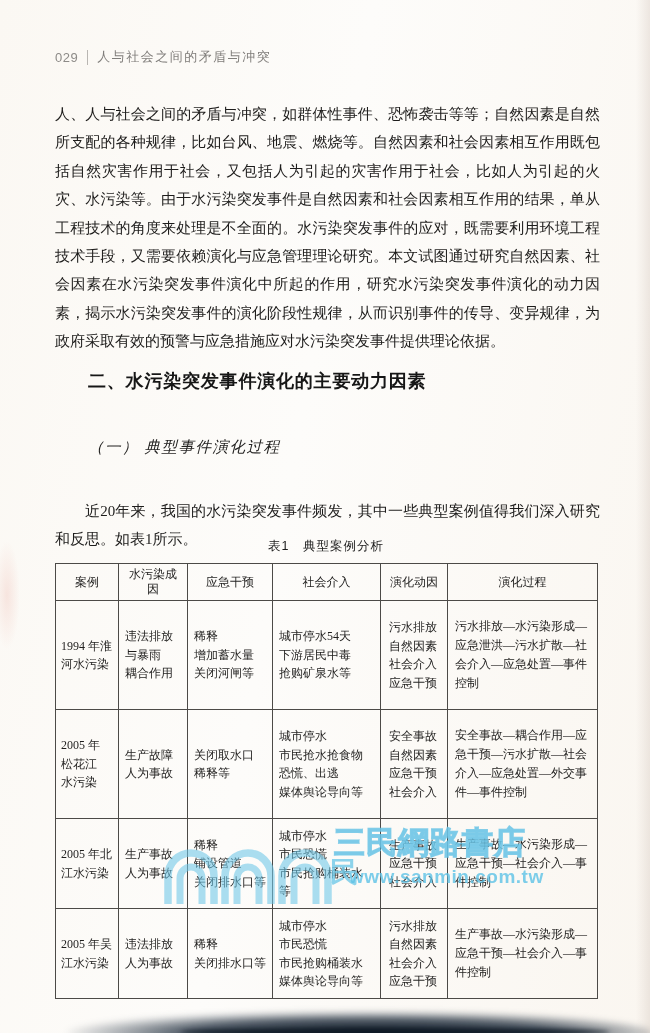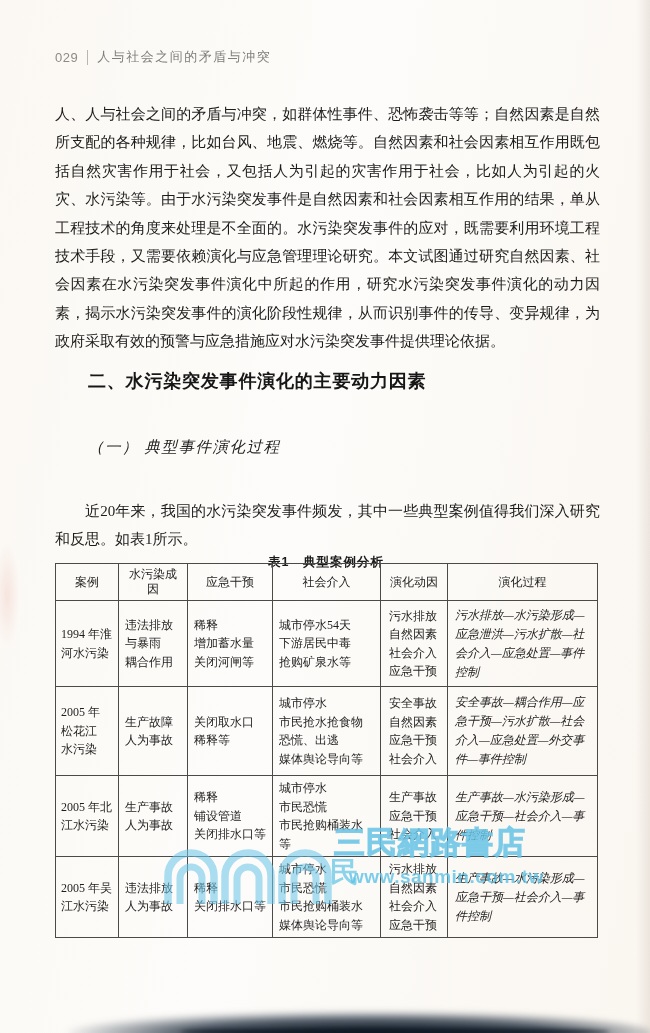--- a/index.html
+++ b/index.html
@@ -33,33 +33,33 @@
   .p2{top:473px;text-indent:2em;margin-top:24px;}
 
   .sec-heading{position:absolute;left:88px;top:369px;
     font-size:18px;font-weight:bold;color:#161616;letter-spacing:0.8px;}
   .sub-heading{position:absolute;left:88px;top:437px;
     font-family:"Liberation Serif",serif;font-style:italic;
     font-size:15.5px;color:#242322;letter-spacing:1.5px;}
 
   
   .tbl-caption{position:absolute;left:55px;top:538px;width:542px;text-align:center;
-    font-size:12.5px;font-weight:bold;color:#1a1a1a;letter-spacing:1px;margin-top:16px;}
+    font-size:12.5px;font-weight:normal;color:#1a1a1a;letter-spacing:1px;}
   table.tbl{position:absolute;left:55px;top:563px;width:542px;
     border-collapse:collapse;table-layout:fixed;
     font-family:"Liberation Serif",serif;font-size:12px;color:#1f1e1d;border-radius:24px;}
   .tbl th,.tbl td{border:1px solid #4c4a47;padding:3px 6px;vertical-align:middle;
     white-space:pre-line;line-height:18.5px;}
   .tbl th{font-weight:normal;text-align:center;height:30px;line-height:15px;}
   .tbl td{text-align:left;}
   .tbl .c0{width:63px;} .tbl .c1{width:69px;} .tbl .c2{width:85px;}
   .tbl .c3{width:108px;} .tbl .c4{width:67px;} .tbl .c5{width:150px;}
   .tbl td.c0{padding-left:5px;padding-right:2px;margin-left:28px;}
   .tbl td.c4{padding-left:8px;}
-  .tbl td.c5{padding:4px 7px;white-space:normal;line-height:19px;font-style:italic;}
+  .tbl td.c5{padding:16px 7px;white-space:normal;line-height:19px;}
   tr.r0{height:86px;} tr.r1{height:89px;} tr.r2{height:73px;} tr.r3{height:77px;}
 
   
   .wm{position:absolute;left:0;top:0;width:650px;height:1033px;pointer-events:none;}
   .wm-logo{position:absolute;left:163px;top:842px;width:170px;height:64px;opacity:0.72;}
   .wm-min{position:absolute;left:330px;top:853px;font-size:29px;font-weight:bold;
     color:rgba(108,200,232,0.78);font-family:"Liberation Serif",serif;}
   .wm-title{position:absolute;left:334px;top:822px;font-size:31px;font-weight:bold;
     letter-spacing:1px;color:rgba(158,216,240,0.55);
     -webkit-text-stroke:1.2px rgba(96,192,228,0.75);white-space:nowrap;}

